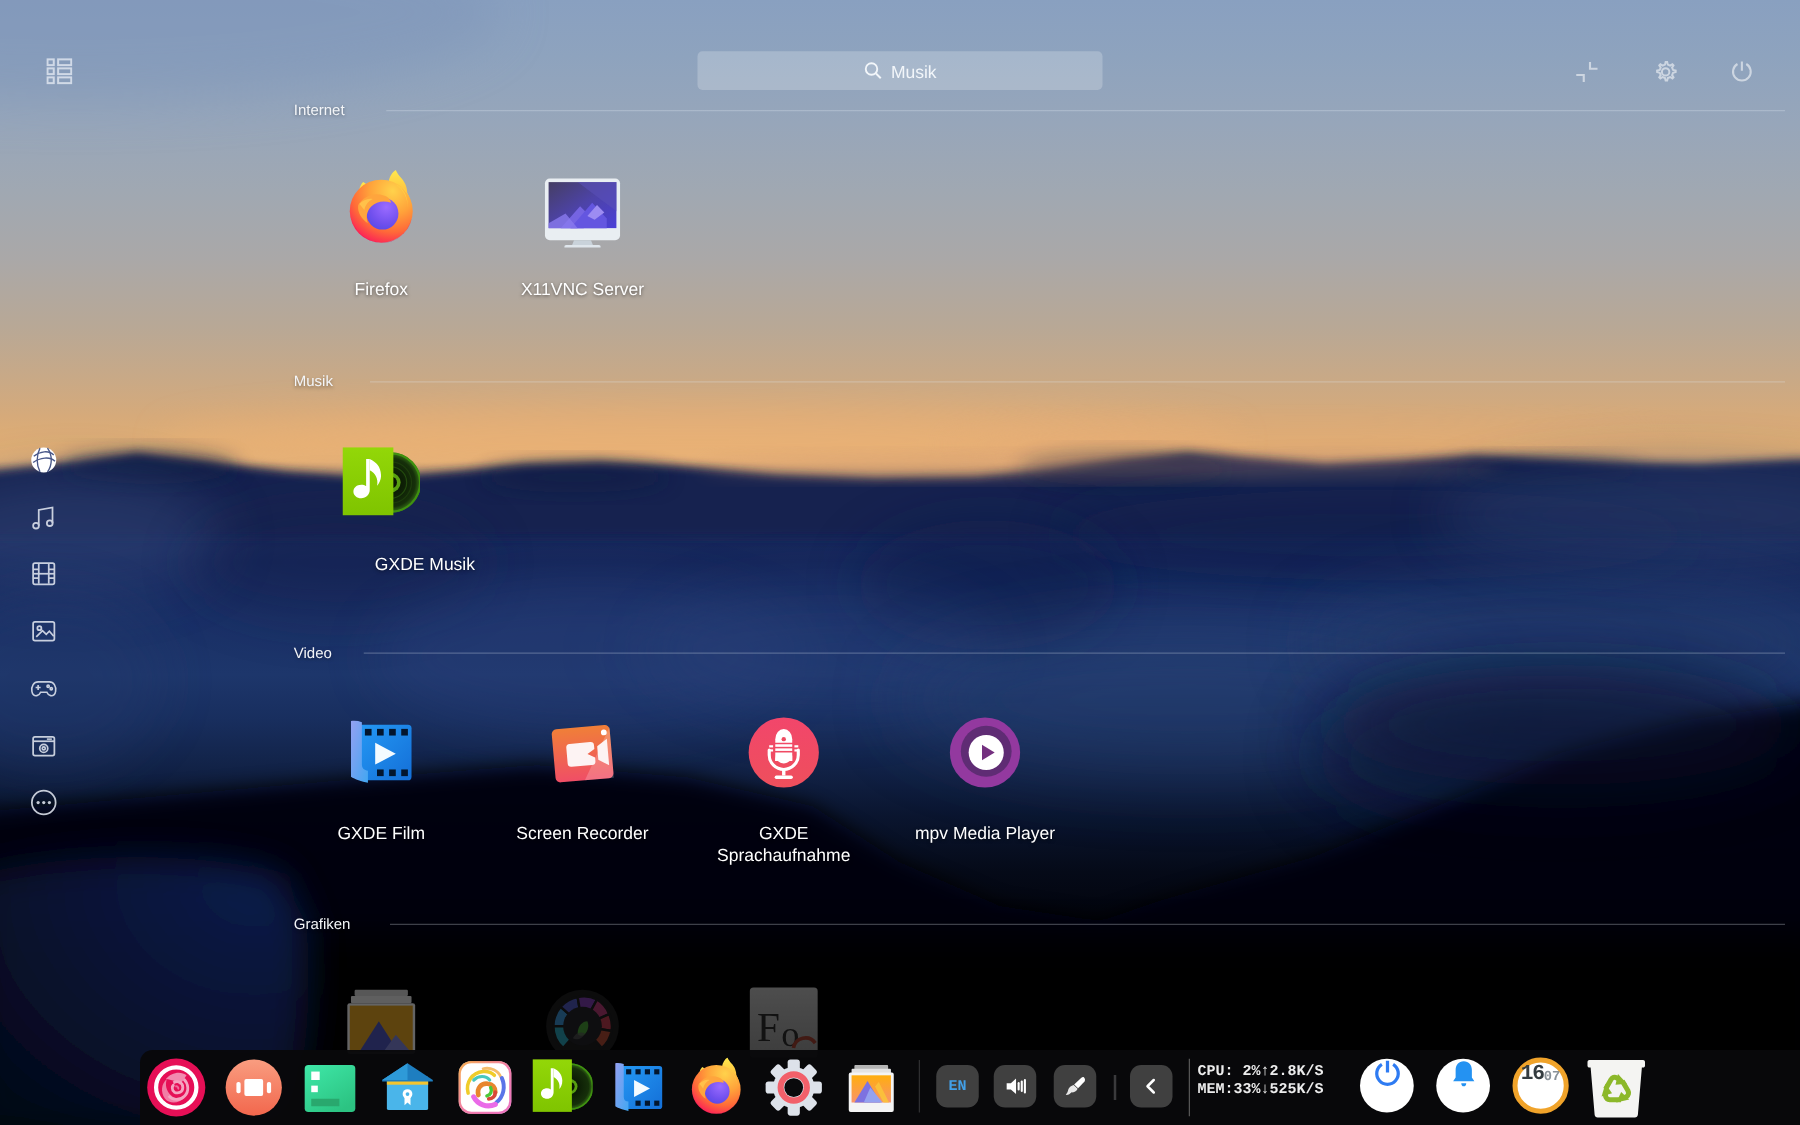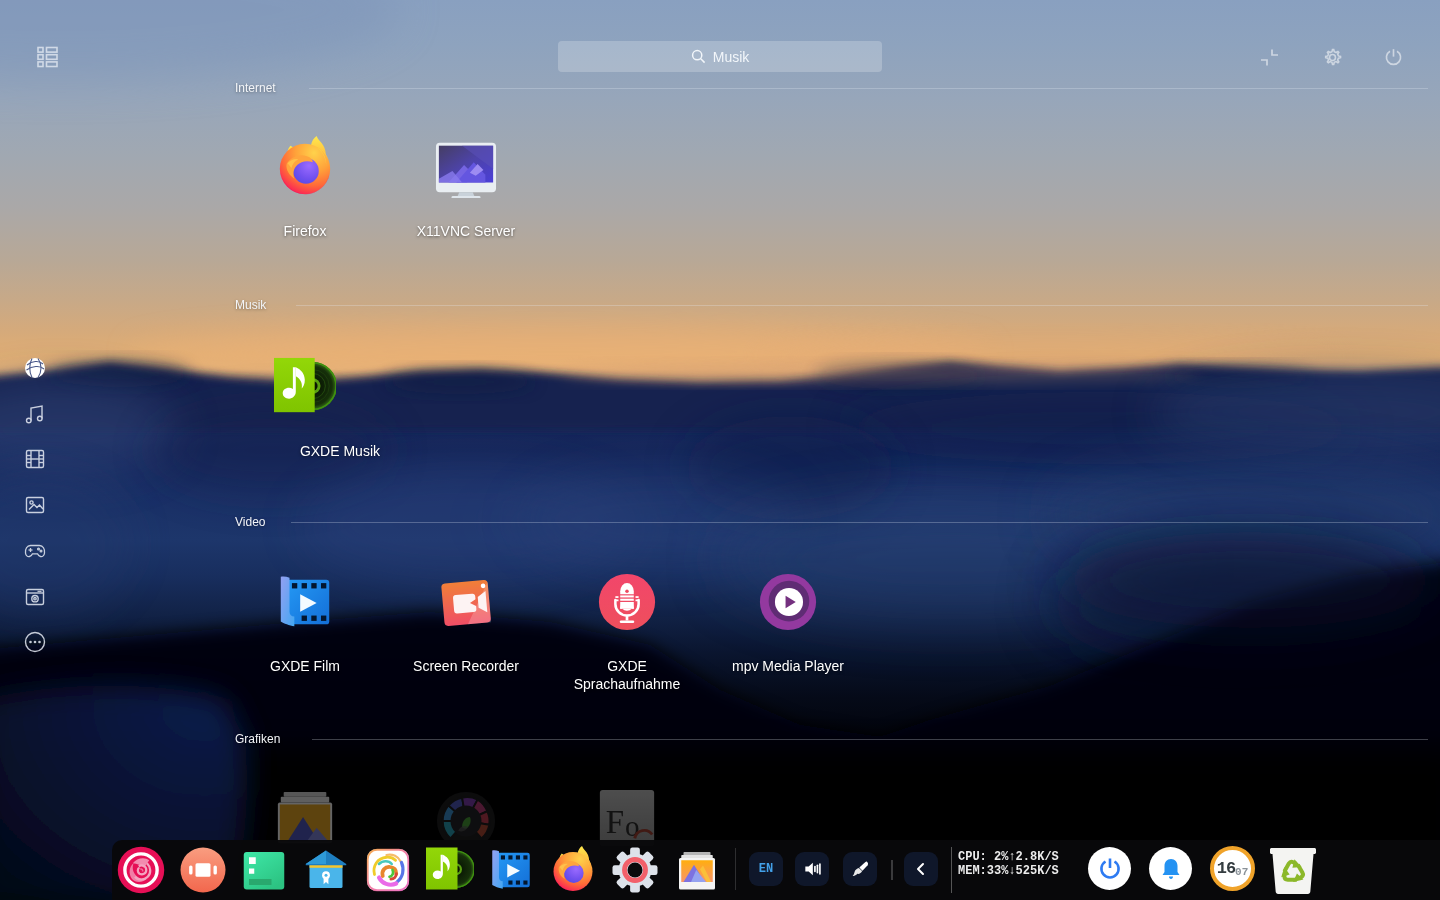--- a/index.html
+++ b/index.html
@@ -32,24 +32,24 @@
   .app .ic { width:62px; height:62px; margin:0 auto; }
   .app .lb { margin-top:24px; font-size:14px; line-height:18px; color:#fff;
     text-shadow:0 1px 3px rgba(0,0,0,.55); width:150px; margin-left:-15px; }
   
   .side { left:24px; width:22px; height:22px; opacity:.85; }
   
   #dock { left:112px; top:840px; width:1328px; height:60px;
     background:rgba(8,8,10,0.96); border-top-left-radius:10px; }
   .dk { position:absolute; top:6px; width:48px; height:48px; }
   .traybtn { position:absolute; top:12px; width:34px; height:34px;
-    background:#0f172a; border-radius:9px; display:flex;
+    background:#404040; border-radius:9px; display:flex;
     align-items:center; justify-content:center; }
   .wcirc { position:absolute; top:7px; width:43px; height:43px; background:#fff;
-    border-radius:50%; display:flex; align-items:center; justify-content:center; }
+    border-radius:50%; display:flex; align-items:flex-start; justify-content:center; }
   #cpu { position:absolute; left:846px; top:10px; color:#ececec;
     font-family:"Liberation Mono", monospace; font-weight:bold;
     font-size:12px; line-height:14px; white-space:pre; }
 </style>
 </head>
 <body>
 <div id="bg"></div>
 <svg id="bgsvg" width="1440" height="900" viewBox="0 0 1440 900">
   <defs>
     <filter id="b4" x="-40%" y="-40%" width="180%" height="180%">

